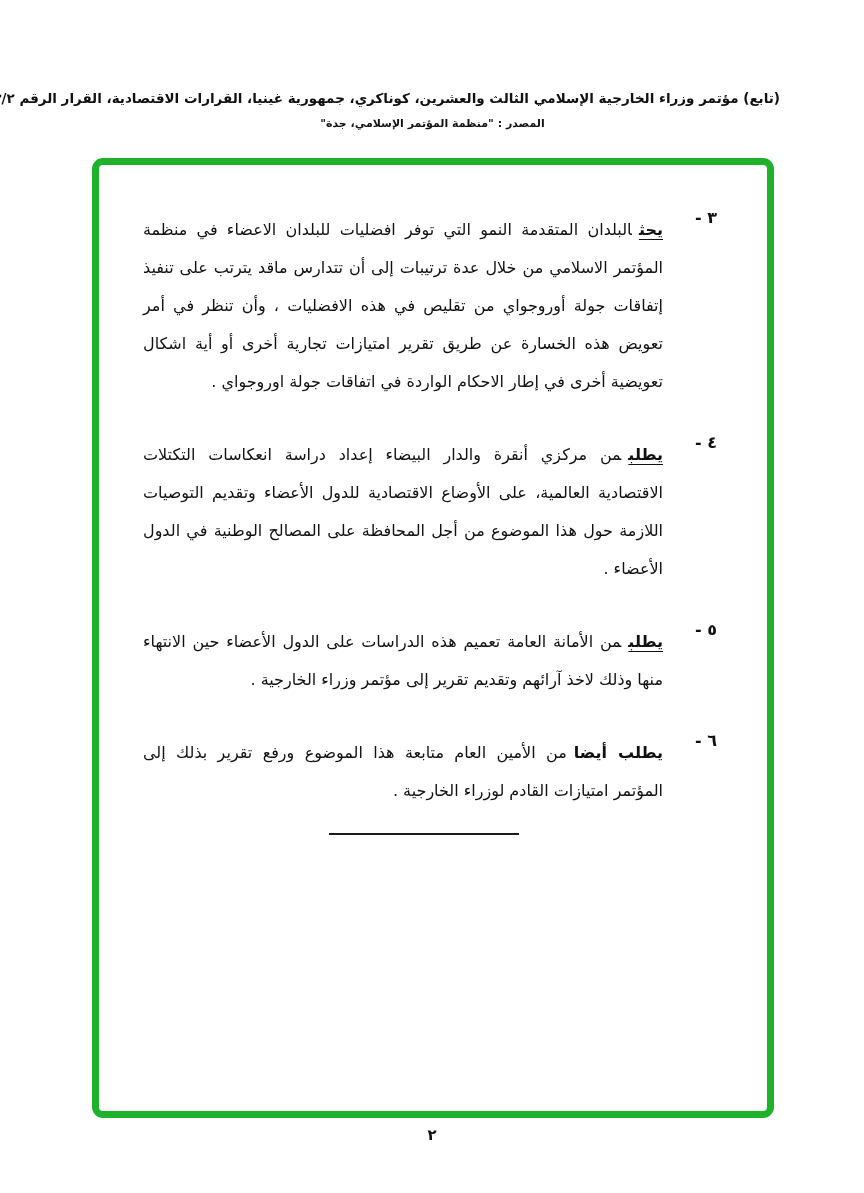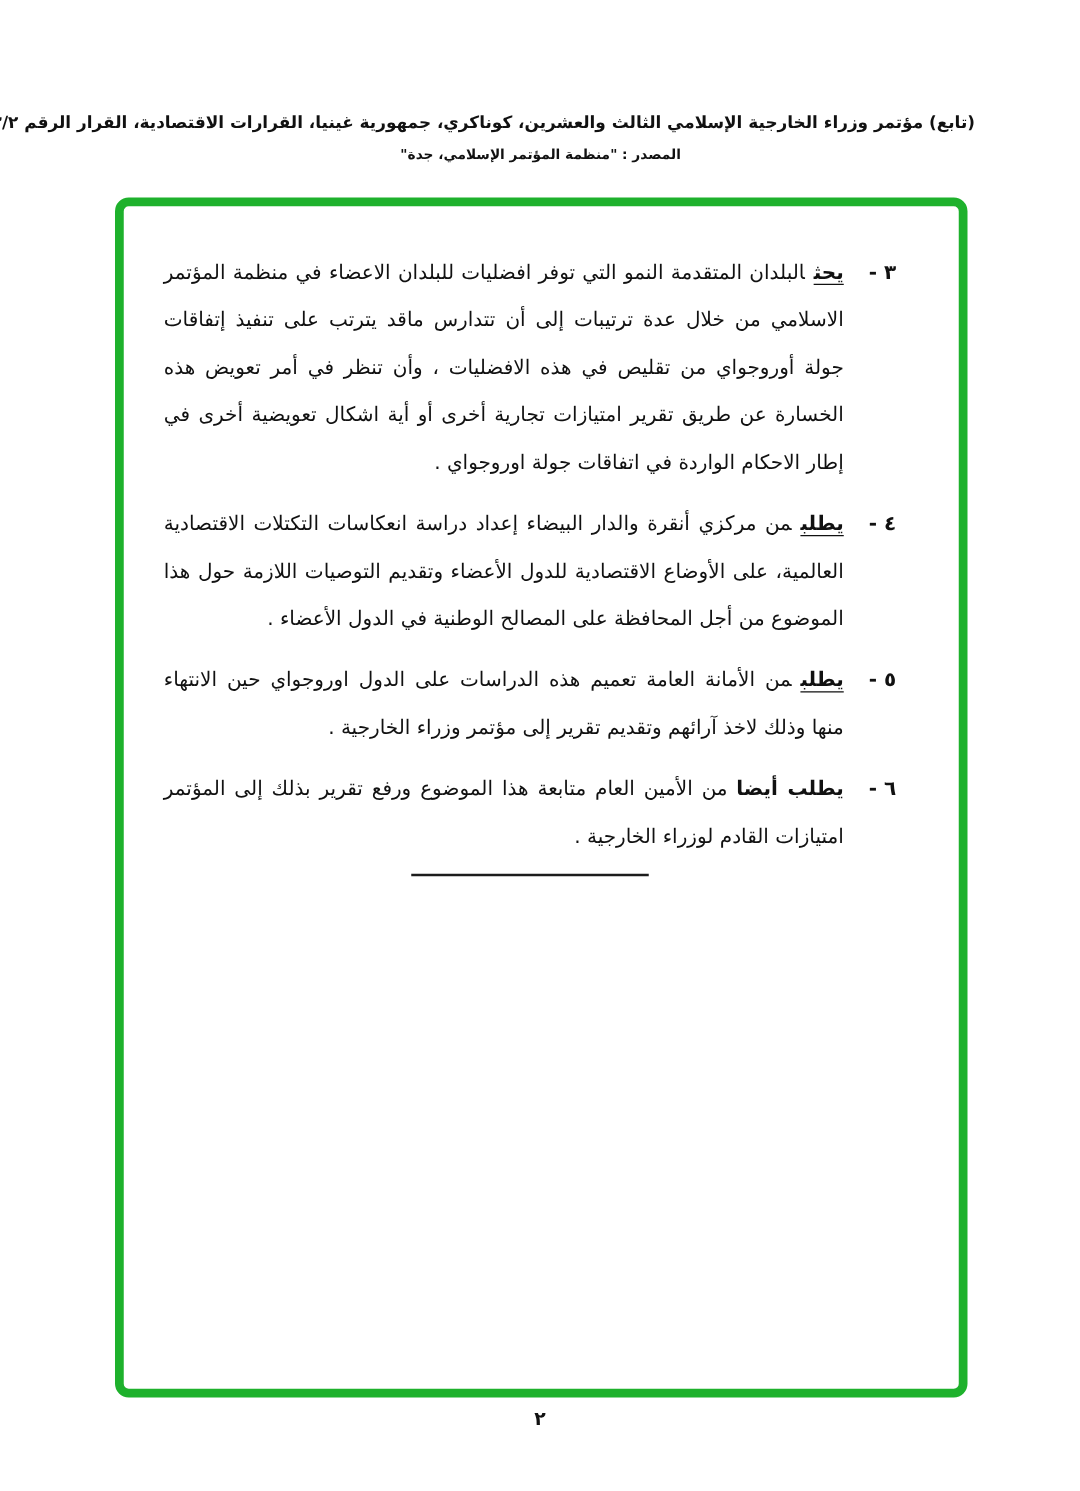--- a/index.html
+++ b/index.html
@@ -61,21 +61,21 @@
   .item-marker {
     flex: 0 0 36px;
     font-size: 16px;
     font-weight: bold;
     line-height: 38px;
     white-space: nowrap;
     text-align: right;
   }
   .item-text {
     flex: 1;
-    margin: 0;
+    margin: 12px;
     font-size: 16px;
     line-height: 38px;
     text-align: justify;
   }
   .lead {
     font-weight: bold;
     margin-inline-end: 7px;
   }
   .lead.underlined {
     text-decoration: underline;
@@ -122,21 +122,21 @@
       <div class="item">
         <div class="item-marker">٤ -</div>
         <p class="item-text">
           <span class="lead underlined">يطلب</span><span>من مركزي أنقرة والدار البيضاء إعداد دراسة انعكاسات التكتلات الاقتصادية العالمية، على الأوضاع الاقتصادية للدول الأعضاء وتقديم التوصيات اللازمة حول هذا الموضوع من أجل المحافظة على المصالح الوطنية في الدول الأعضاء .</span>
         </p>
       </div>
 
       <div class="item">
         <div class="item-marker">٥ -</div>
         <p class="item-text">
-          <span class="lead underlined">يطلب</span><span>من الأمانة العامة تعميم هذه الدراسات على الدول اوروجواي حين الانتهاء منها وذلك لاخذ آرائهم وتقديم تقرير إلى مؤتمر وزراء الخارجية .</span>
+          <span class="lead underlined">يطلب</span><span>من الأمانة العامة تعميم هذه الدراسات على الدول الأعضاء حين الانتهاء منها وذلك لاخذ آرائهم وتقديم تقرير إلى مؤتمر وزراء الخارجية .</span>
         </p>
       </div>
 
       <div class="item">
         <div class="item-marker">٦ -</div>
         <p class="item-text">
           <span class="lead">يطلب أيضا</span><span>من الأمين العام متابعة هذا الموضوع ورفع تقرير بذلك إلى المؤتمر امتيازات القادم لوزراء الخارجية .</span>
         </p>
       </div>
 

